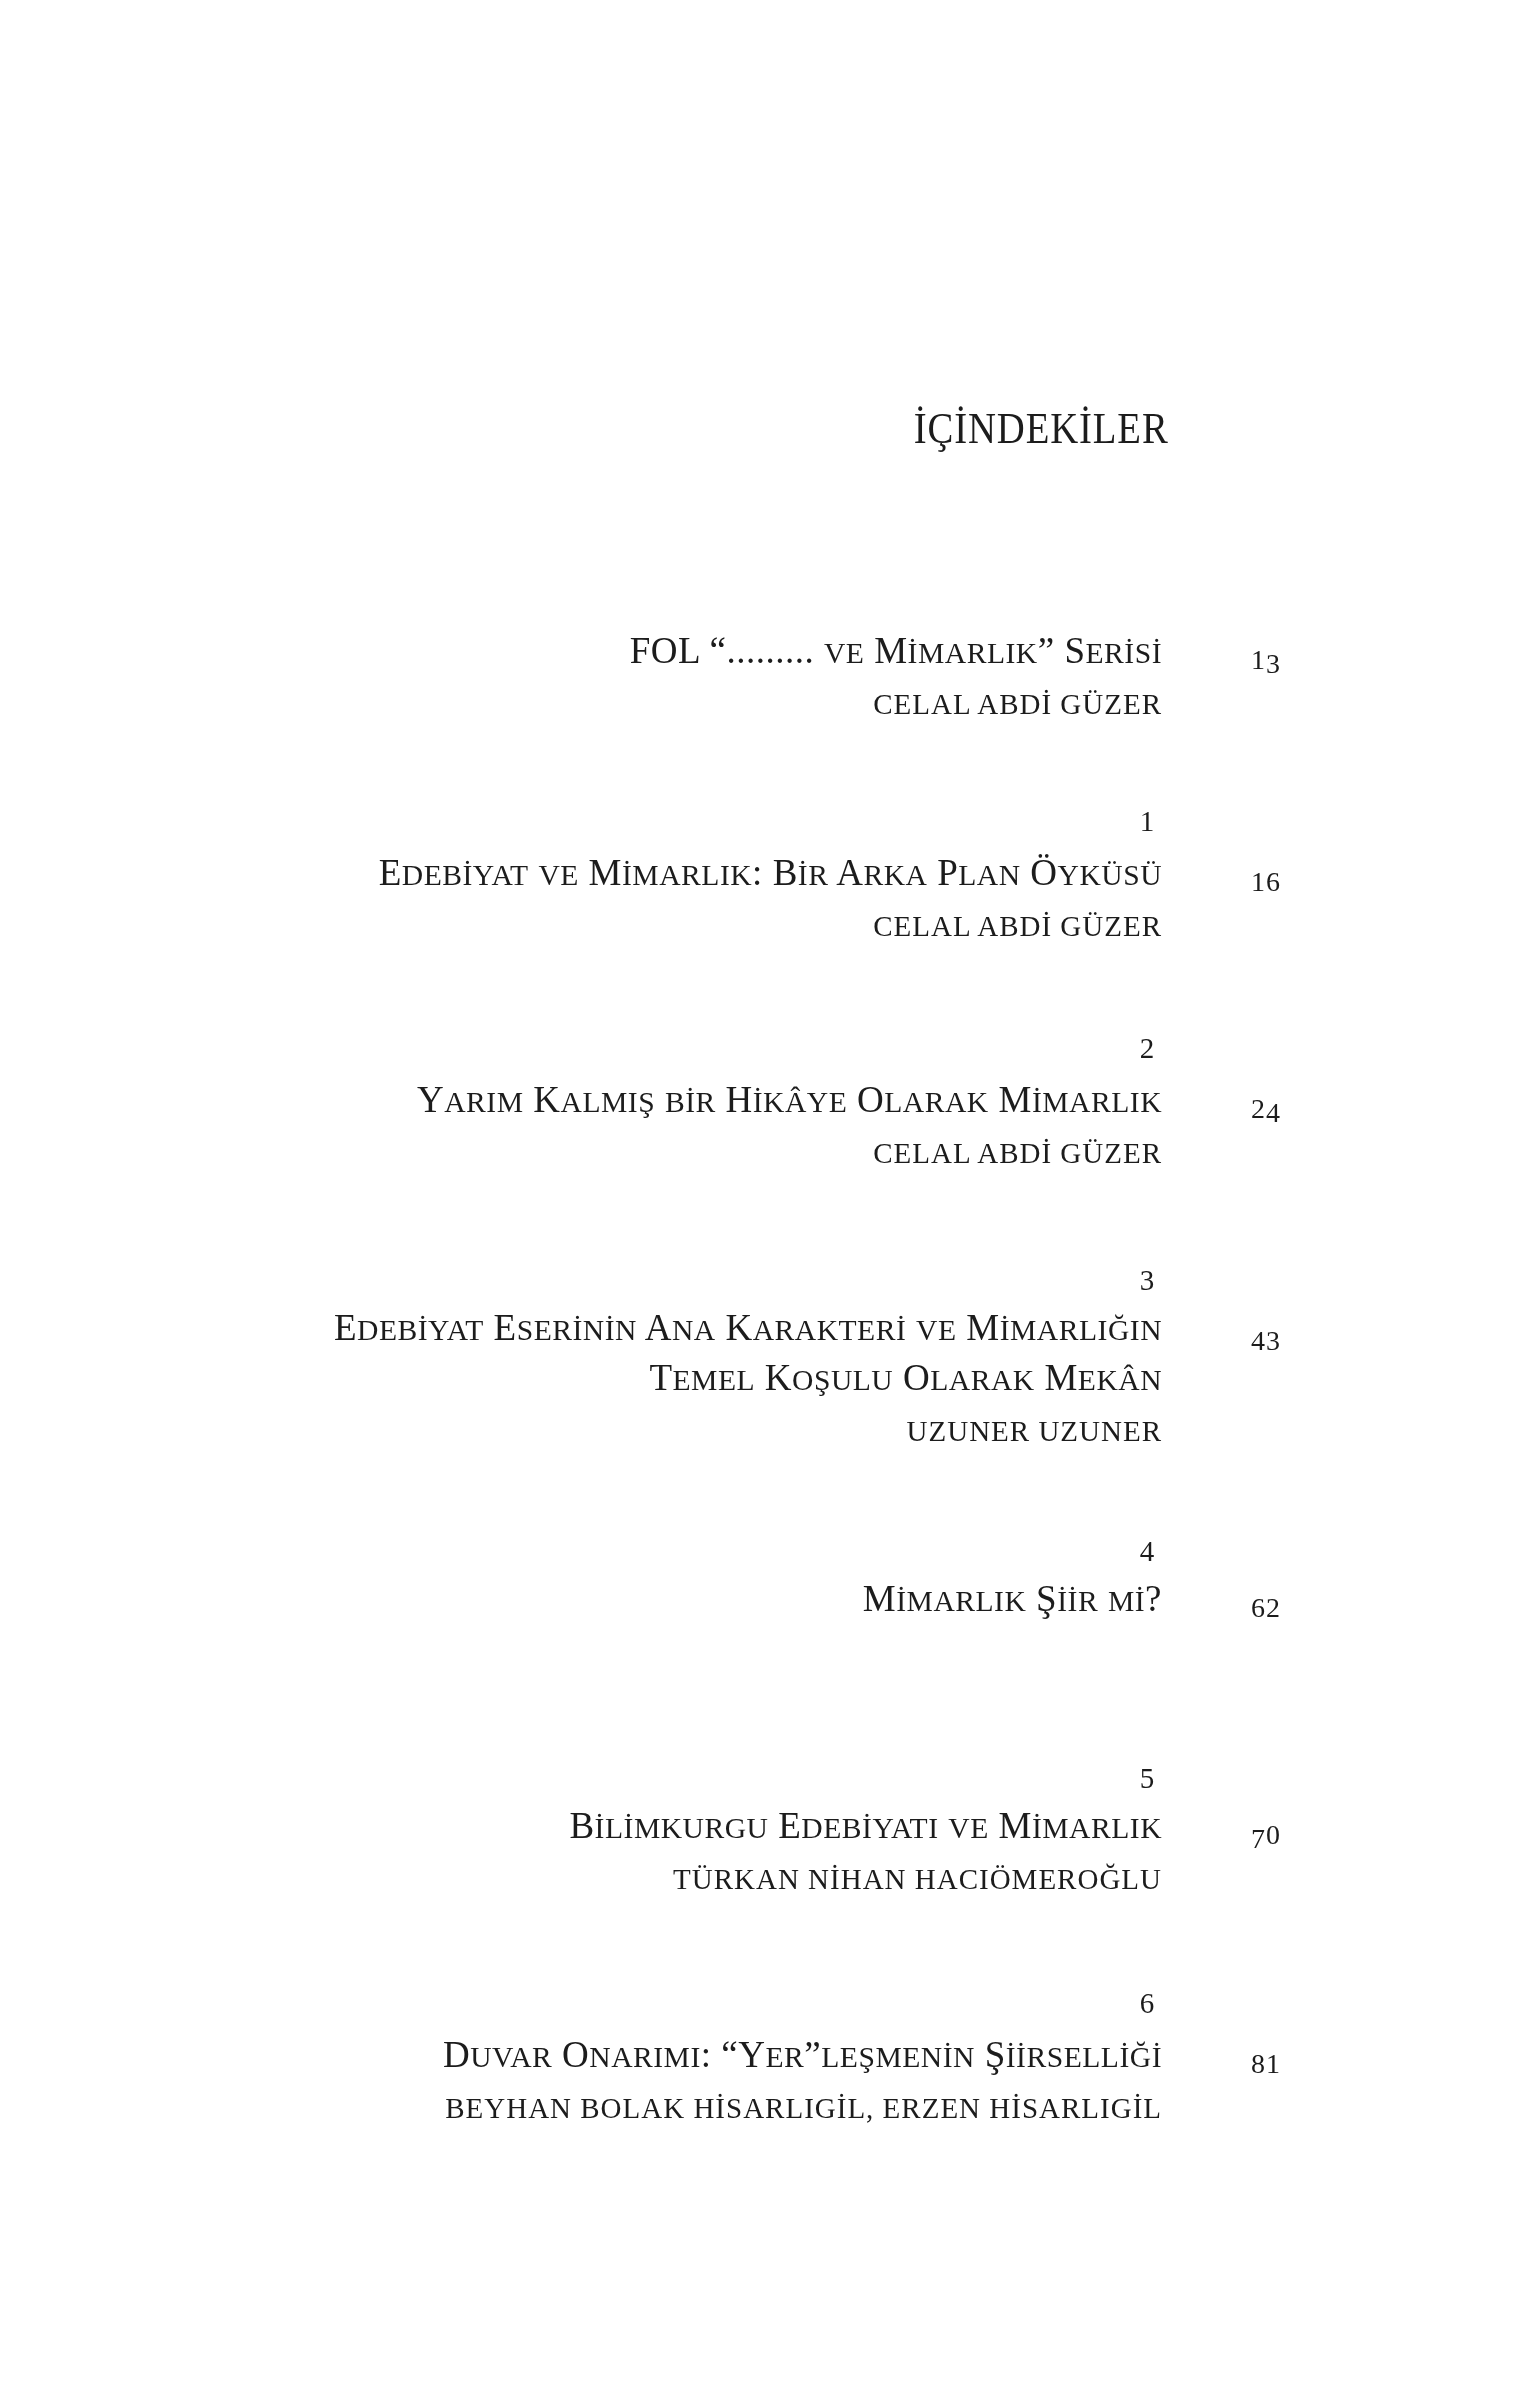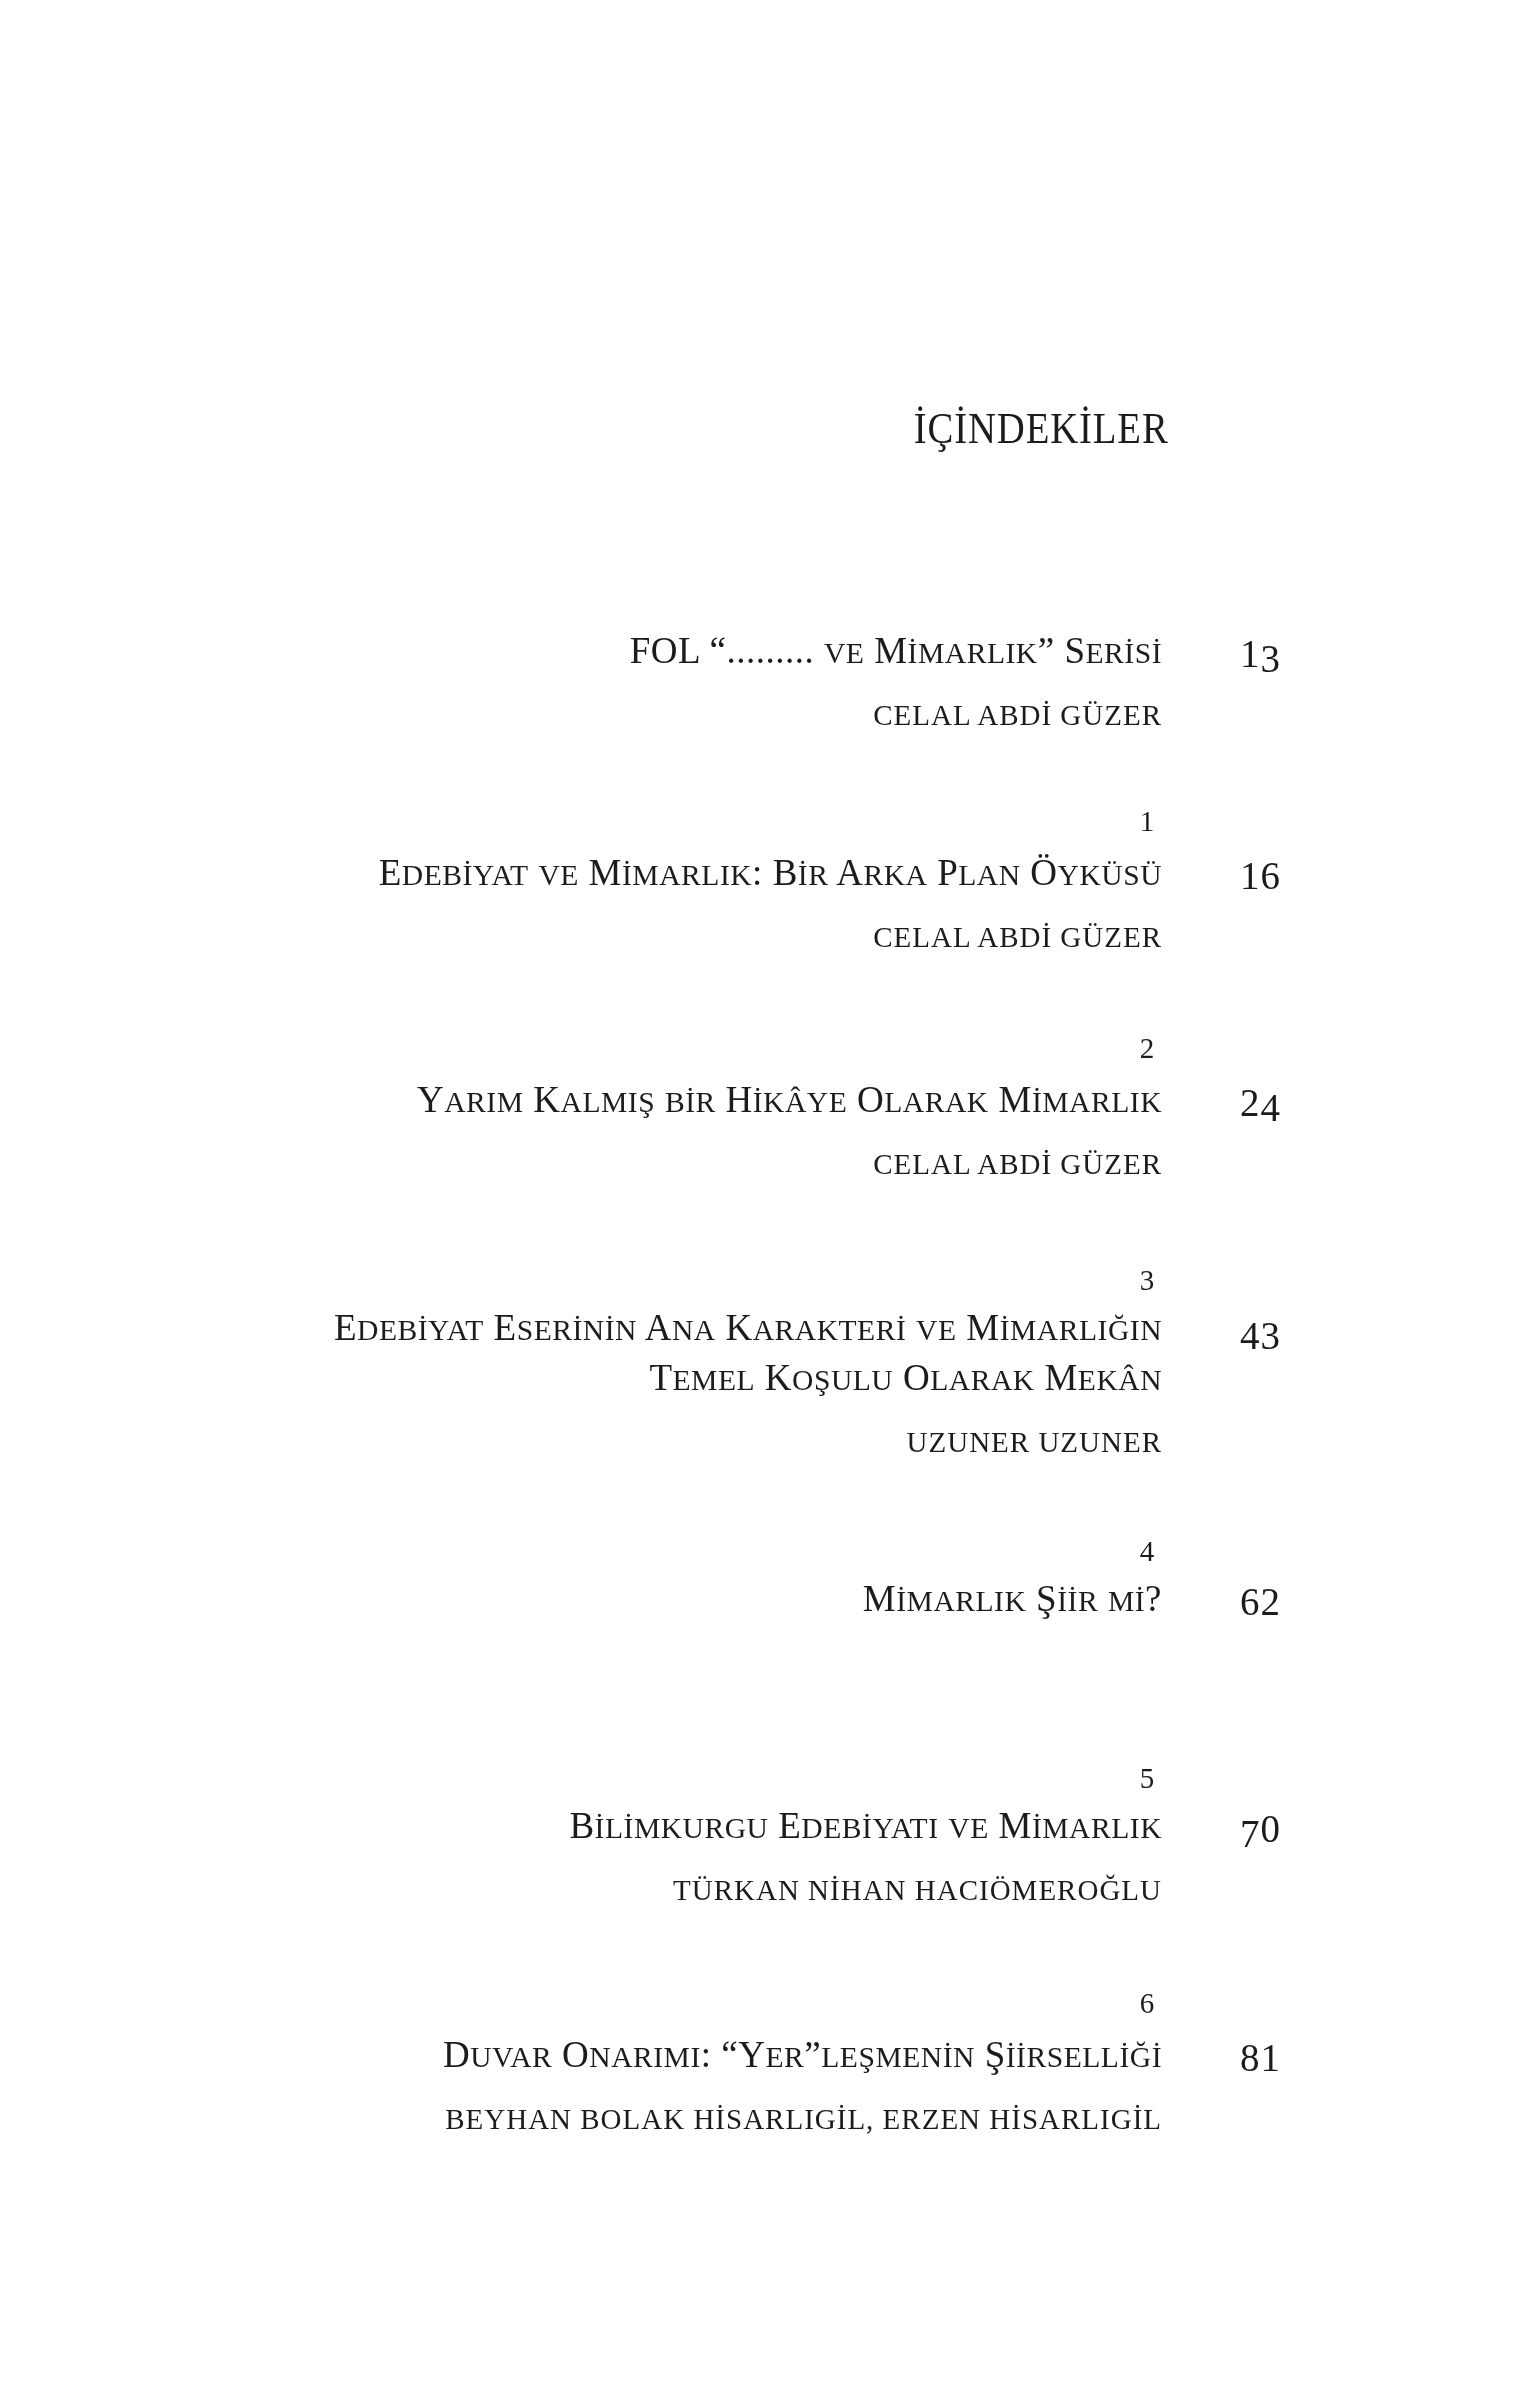--- a/index.html
+++ b/index.html
@@ -65,30 +65,30 @@
     white-space: pre-line;
   }
   
   .title .sc { font-size: 0.8em; }
   .title .bc { font-size: 1em; }
 
   .pageno {
     position: absolute;
     top: 2.9px;
     right: -119px;
-    font-size: 39px;
-    line-height: 48px;
+    font-size: 28px;
+    line-height: 60px;
     letter-spacing: 1px;
     white-space: nowrap;
     text-decoration: underline;
   }
   .authors {
     font-size: 29px;
     line-height: 29px;
-    margin-top: 24px;
+    margin-top: 13px;
     letter-spacing: 1px;
   }
 
   
   .os { display: inline-block; }
   .os-3, .os-4, .os-5, .os-7, .os-9 { transform: translateY(0.14em); }
 </style>
 </head>
 <body style="background: rgb(255, 255, 255); color: rgb(28, 28, 28);">
 

